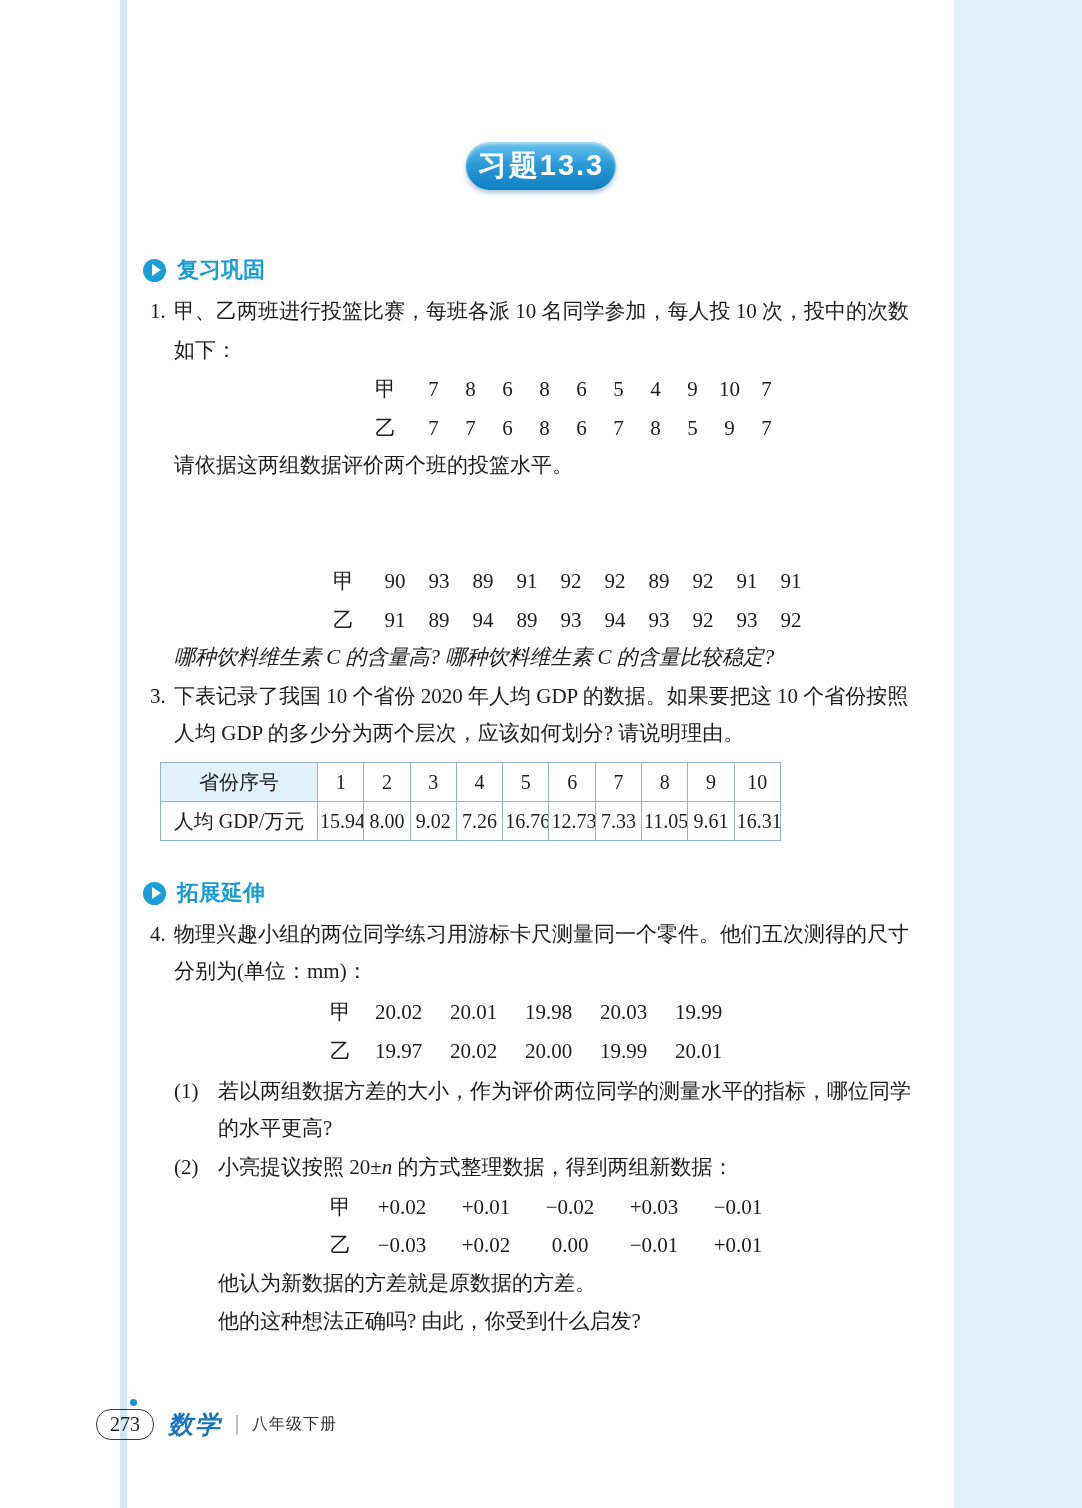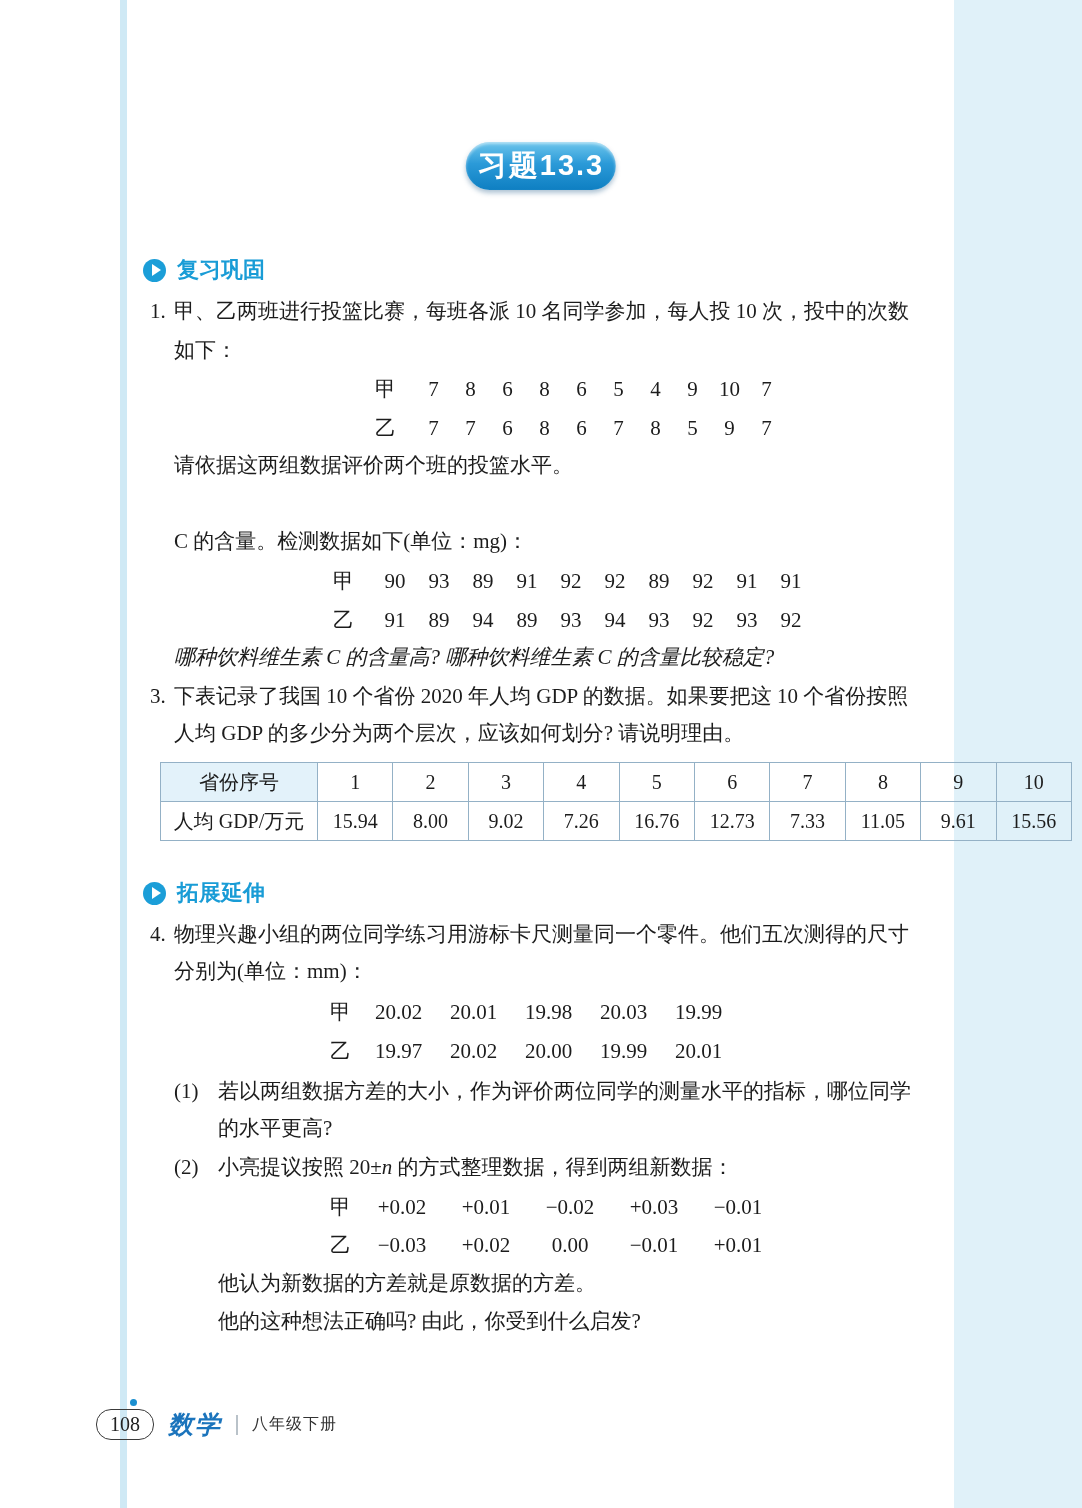--- a/index.html
+++ b/index.html
@@ -34,21 +34,21 @@
   .line .num { display:inline-block; width:24px; }
   .line .snum { display:inline-block; width:44px; }
 
   .drow { position:absolute; display:flex; align-items:baseline; font-size:21px; white-space:nowrap; }
   .drow .lbl { display:inline-block; width:40px; }
   .q1row .v { display:inline-block; width:37px; text-align:center; }
   .q2row .v { display:inline-block; width:44px; text-align:center; }
   .q4row .v { display:inline-block; width:57px; text-align:center; margin-right:18px; }
   .q4nrow .v { display:inline-block; width:64px; text-align:center; margin-right:20px; }
 
-  table.gdp { position:absolute; top:762px; left:160px; width:912px; border-collapse:collapse; table-layout:fixed; font-size:20px; }
+  table.gdp { position:absolute; top:762px; left:160px; width:621px; border-collapse:collapse; table-layout:fixed; font-size:20px; }
   table.gdp td { border:1px solid #94b1c6; text-align:center; height:38px; padding:0 2px; overflow:hidden; }
   table.gdp td.lblcell { width:152px; }
   table.gdp tr.hdr td.lblcell { background:#e3f2fa; }
 
   .it { font-style:italic; }
 
   .footer { position:absolute; top:1408px; left:96px; display:flex; align-items:center; gap:14px; }
   .footer .dot { position:absolute; left:34px; top:-9px; width:7px; height:7px; border-radius:50%; background:#1b8fd0; }
   .pgbox { border:1.5px solid #3a3a3a; border-radius:15px; padding:3px 13px; font-size:20px; color:#222; }
   .subject { font-size:25px; font-weight:bold; color:#1b74bc; letter-spacing:2px;font-style:italic; }
@@ -102,23 +102,20 @@
     <span class="v">7</span>
     <span class="v">8</span>
     <span class="v">5</span>
     <span class="v">9</span>
     <span class="v">7</span>
   </div>
   <div class="line" style="top:452px; left:174px;font-family:Liberation Serif, serif;">
     <span>请依据这两组数据评价两个班的投篮水平。</span>
   </div>
 
-  <div class="line" style="top:528px; left:174px;">
-    <span>C 的含量。检测数据如下(单位：mg)：</span>
-  </div>
   <div class="drow q2row" style="top:567px; left:333px;">
     <span class="lbl">甲</span>
     <span class="v">90</span>
     <span class="v">93</span>
     <span class="v">89</span>
     <span class="v">91</span>
     <span class="v">92</span>
     <span class="v">92</span>
     <span class="v">89</span>
     <span class="v">92</span>
@@ -167,21 +164,21 @@
       <td class="lblcell">人均 GDP/万元</td>
       <td>15.94</td>
       <td>8.00</td>
       <td>9.02</td>
       <td>7.26</td>
       <td>16.76</td>
       <td>12.73</td>
       <td>7.33</td>
       <td>11.05</td>
       <td>9.61</td>
-      <td>15.56</td>
+      <td>16.31</td>
     </tr>
   </tbody>
     </table>
 
   <div class="sec sec-extend">
     <span class="play">
         <span class="tri"></span>
       </span>
     <span class="sec-title">拓展延伸</span>
   </div>
@@ -236,19 +233,19 @@
   <div class="line" style="top:1308px; left:218px;">
     <span>他的这种想法正确吗? 由此，你受到什么启发?</span>
   </div>
   <div class="line" style="top:1270px; left:218px;">
     <span>他认为新数据的方差就是原数据的方差。</span>
   </div>
 
   <div class="footer">
     <span class="dot"></span>
     <span class="pgbox">
-      <span>108</span>
+      <span>273</span>
     </span>
     <span class="subject">数学</span>
     <span class="fdiv"></span>
     <span class="volume">八年级下册</span>
   </div>
 </div>
 
 </body></html>

